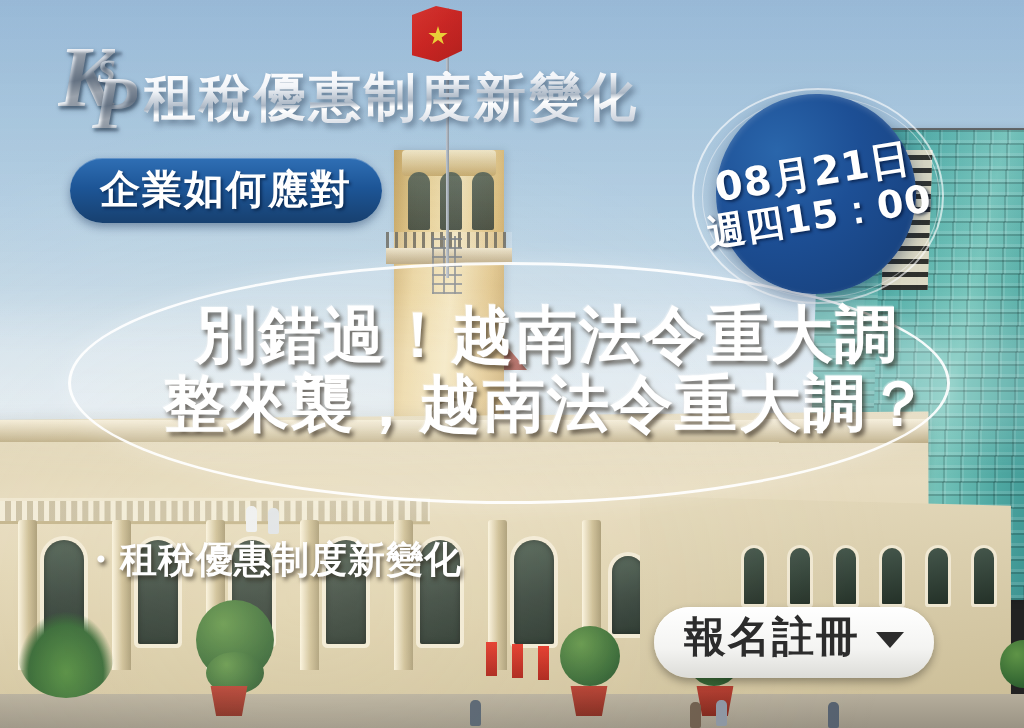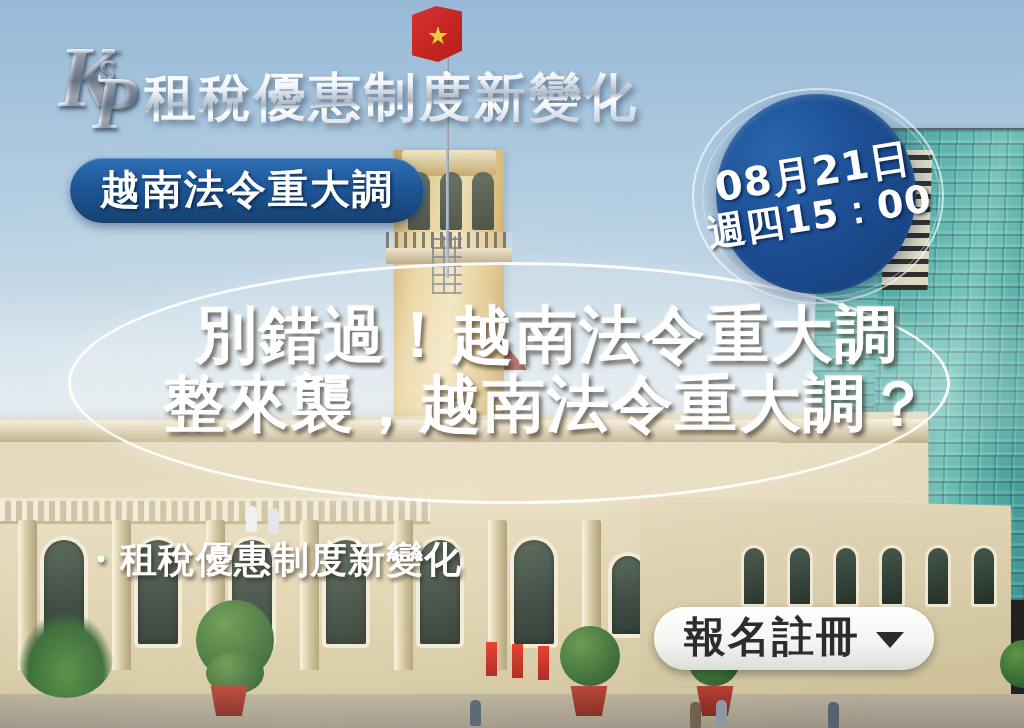--- a/index.html
+++ b/index.html
@@ -330,21 +330,21 @@
     color:#ffffff;
     text-shadow:2px 3px 4px rgba(40,32,22,.66);
     white-space:nowrap;
   }
   .bullets ul{margin:0;padding:0;}
 
   
   .cta{
     position:absolute;left:654px;top:607px;
     display:flex;align-items:center;gap:16px;
-    padding:9px 30px 12px;
+    padding:9px 30px 20px;
     background:linear-gradient(180deg,#ffffff 0%,#f4f4f2 58%,#dcdcd8 100%);
     border-radius:40px;
     box-shadow:0 4px 9px rgba(0,0,0,.32), inset 0 1px 0 rgba(255,255,255,.9);
     cursor:pointer;
   }
   .cta-label{
     font-family:"DejaVu Sans","Liberation Sans",sans-serif;
     font-weight:700;font-size:42px;line-height:1;letter-spacing:2px;
     color:#2c2c2c;white-space:nowrap;
   }
@@ -446,21 +446,21 @@
   <div class="logo">
     <div class="logo-mark">
       <span class="logo-k">K</span>
       <span class="logo-s">s</span>
       <span class="logo-p">P</span>
     </div>
     <div class="logo-text">租稅優惠制度新變化</div>
   </div>
 
   <div class="badge-pill">
-    <span>越南法令重大調</span>
+    <span>企業如何應對</span>
   </div>
 
   <div class="date-wrap">
     <div class="date-ring"></div>
     <div class="date-ring2"></div>
     <div class="date-circle">
       <div class="l1">08月21日</div>
       <div class="l2">週四15：00</div>
     </div>
   </div>

